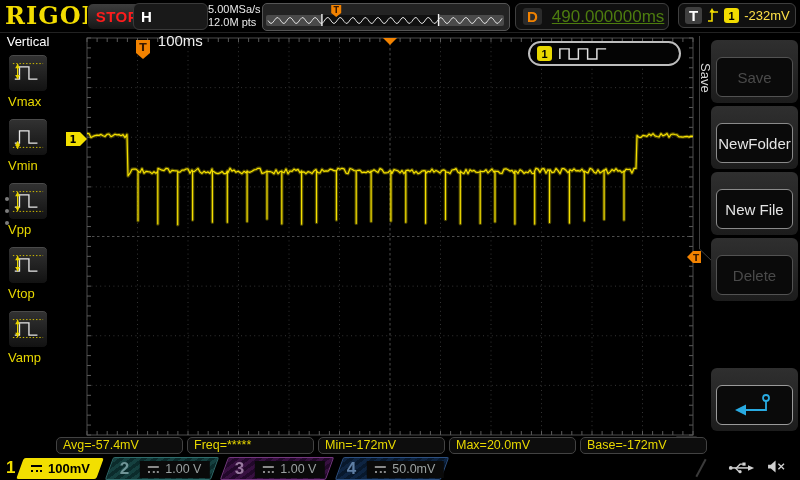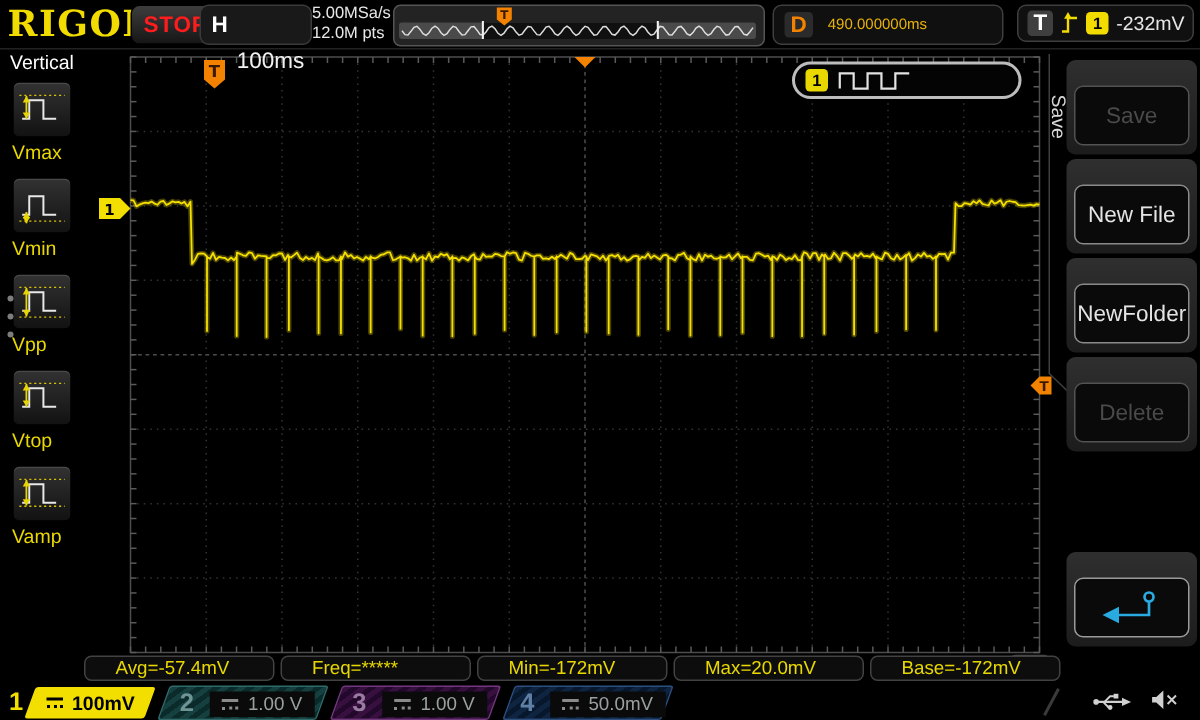--- a/index.html
+++ b/index.html
@@ -16,27 +16,27 @@
         background:#191919;border:1px solid #3a3a3a;display:flex;align-items:center;}
   .h-group .hl{font-weight:bold;font-size:15px;color:#fff;margin:0 6px 0 7px;}
   .h-group .hv{font-size:15px;color:#f0f0f0;margin-top:48px;}
   .acq{position:absolute;left:208px;top:3px;font-size:11px;line-height:13px;color:#e8e8e8;white-space:nowrap;}
   .membar{position:absolute;left:262px;top:3px;width:246px;height:26px;border:1px solid #555;
         border-radius:5px;background:#232323;}
   .d-box{position:absolute;left:515px;top:3px;width:152px;height:25px;border-radius:6px;
         background:#101010;border:1px solid #3f3f3f;display:flex;align-items:center;}
   .d-box .dl{color:#f28200;font-weight:bold;font-size:15px;background:#2b2b2b;border-radius:3px;
         padding:0 4px;margin:0 10px 0 7px;}
-  .d-box .dv{color:#eab308;font-size:10px;}
+  .d-box .dv{color:#4d7c0f;font-size:17px;text-decoration:underline;}
   .t-box{position:absolute;left:678px;top:3px;width:118px;height:25px;border-radius:6px;
         background:#101010;border:1px solid #3f3f3f;display:flex;align-items:center;gap:5px;padding-left:6px;box-sizing:border-box;}
   .t-box .tl{color:#fff;font-weight:bold;font-size:15px;background:#3f3f3f;border-radius:3px;padding:0 4px;}
   .t-box .src{background:#f2dc00;color:#000;font-weight:bold;font-size:11px;border-radius:3px;
         width:15px;height:15px;display:flex;align-items:center;justify-content:center;}
-  .t-box .lev{color:#e5e5e5;font-size:13px;}
+  .t-box .lev{color:#fde047;font-size:13px;}
   
   .left-menu{position:absolute;left:0;top:34px;width:56px;display:flex;flex-direction:column;align-items:center;z-index:3;}
   .lm-title{color:#fff;font-size:13px;margin-bottom:5px;}
   .lm-item{display:flex;flex-direction:column;align-items:flex-start;margin-bottom:9px;cursor:default;}
   .lm-btn{width:38px;height:36px;border-radius:5px;border:1px solid #000;
         background:linear-gradient(#323232,#121212);box-shadow:inset 0 1px 0 #4a4a4a;
         display:flex;align-items:center;justify-content:center;}
   .lm-label{color:#e8d800;font-size:13px;margin-top:2px;}
   .lm-dots{position:absolute;left:5px;top:197px;display:flex;flex-direction:column;gap:8px;z-index:3;}
   .lm-dots span{width:4px;height:4px;border-radius:50%;background:#7d7d7d;}
@@ -52,21 +52,21 @@
   
   .freq-badge{position:absolute;left:528px;top:41px;width:153px;height:25px;border:2px solid #bdbdbd;
         border-radius:13px;background:#040404;display:flex;align-items:center;gap:6px;padding-left:7px;
         box-sizing:border-box;z-index:2;}
   .freq-badge .src{background:#e8d800;color:#000;font-weight:bold;font-size:11px;border-radius:3px;
         width:15px;height:15px;display:flex;align-items:center;justify-content:center;}
   .freq-badge .fv{color:#ececec;font-size:14px;}
   
   .measure-bar{position:absolute;left:56px;top:437px;display:flex;gap:4px;z-index:3;}
   .m-box{width:127px;height:17px;box-sizing:border-box;background:#0d0d0d;border:1px solid #424242;
-        border-radius:5px;color:#e8d800;font-size:12.5px;line-height:15px;padding-left:20px;overflow:hidden;white-space:nowrap;}
+        border-radius:5px;color:#e8d800;font-size:12.5px;line-height:15px;padding-left:6px;overflow:hidden;white-space:nowrap;}
   
   .channel-bar{position:absolute;left:0;top:456px;width:800px;height:24px;display:flex;align-items:center;z-index:3;}
   .chan{display:flex;align-items:center;margin-right:9px;}
   .chnum{font-size:17px;font-weight:bold;margin:0 5px 0 6px;}
   .c1{color:#f2df00;} .c2{color:#6f9496;} .c3{color:#9a7aa0;} .c4{color:#5f7fa5;}
   .pill{height:21px;transform:skewX(-20deg);border-radius:2px;display:flex;align-items:center;justify-content:center;}
   .pin{transform:skewX(20deg);display:flex;align-items:center;gap:6px;}
   .p1{background:#f2df00;width:80px;}
   .p1 .val{color:#000;font-size:13px;font-weight:bold;}
   .p2{width:104px;background:repeating-linear-gradient(135deg,#15403f 0 4px,#0b2b2b 4px 8px);border:1px solid #2f6b6b;}
@@ -437,24 +437,24 @@
       <path d="M2 14 V3 H12 V14 H22 V3 H32 V14 H42 V3 H52" stroke="#e2e2e2" stroke-width="1.6" fill="none"></path>
     </svg>
   </div>
 
   <div class="save-tab">Save</div>
   <div class="right-menu">
     <div class="rm-slot">
         <div class="rm-btn disabled">Save</div>
       </div>
     <div class="rm-slot">
+        <div class="rm-btn">NewFolder</div>
+      </div>
+    <div class="rm-slot">
         <div class="rm-btn">New File</div>
-      </div>
-    <div class="rm-slot">
-        <div class="rm-btn">NewFolder</div>
       </div>
     <div class="rm-slot">
         <div class="rm-btn disabled">Delete</div>
       </div>
     <div class="rm-spacer"></div>
     <div class="rm-slot">
       <div class="rm-btn" style="border-color:#9a9a9a;">
         <svg width="44" height="26" viewBox="0 0 44 26">
           <circle cx="33" cy="6" r="3" stroke="#29abe2" stroke-width="1.8" fill="none"></circle>
           <path d="M33 9 V18 H11" stroke="#29abe2" stroke-width="1.8" fill="none"></path>

